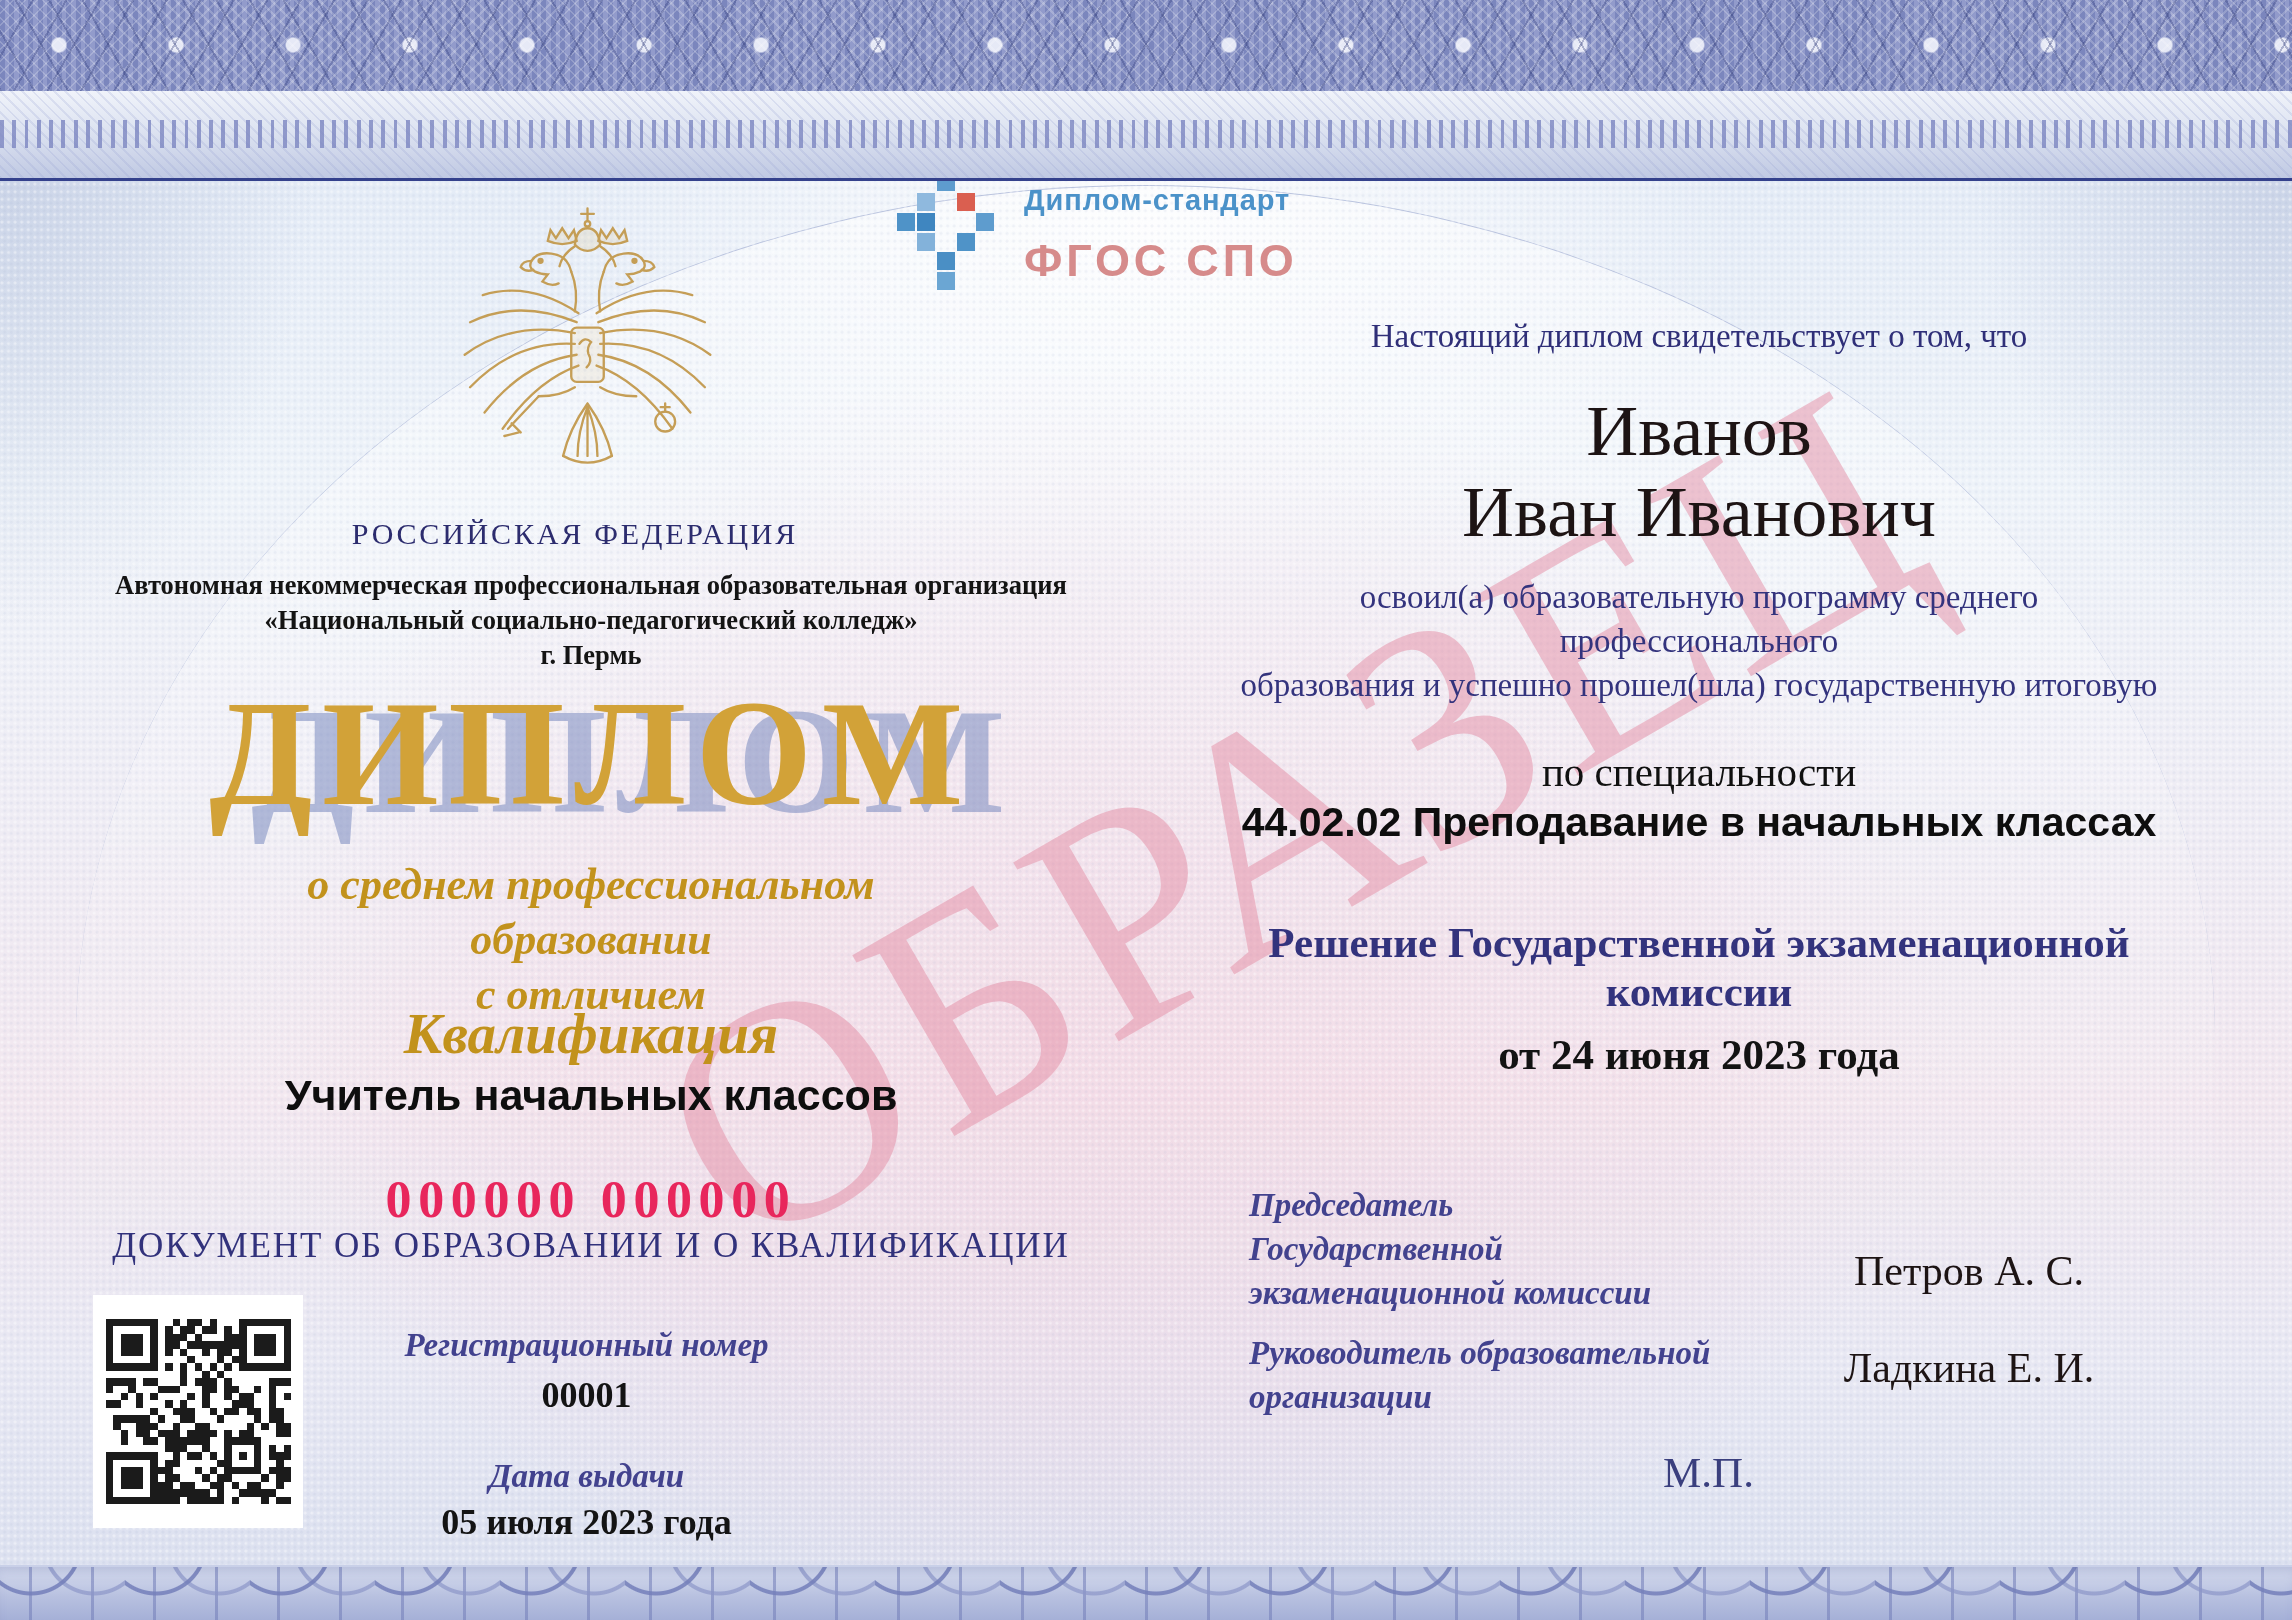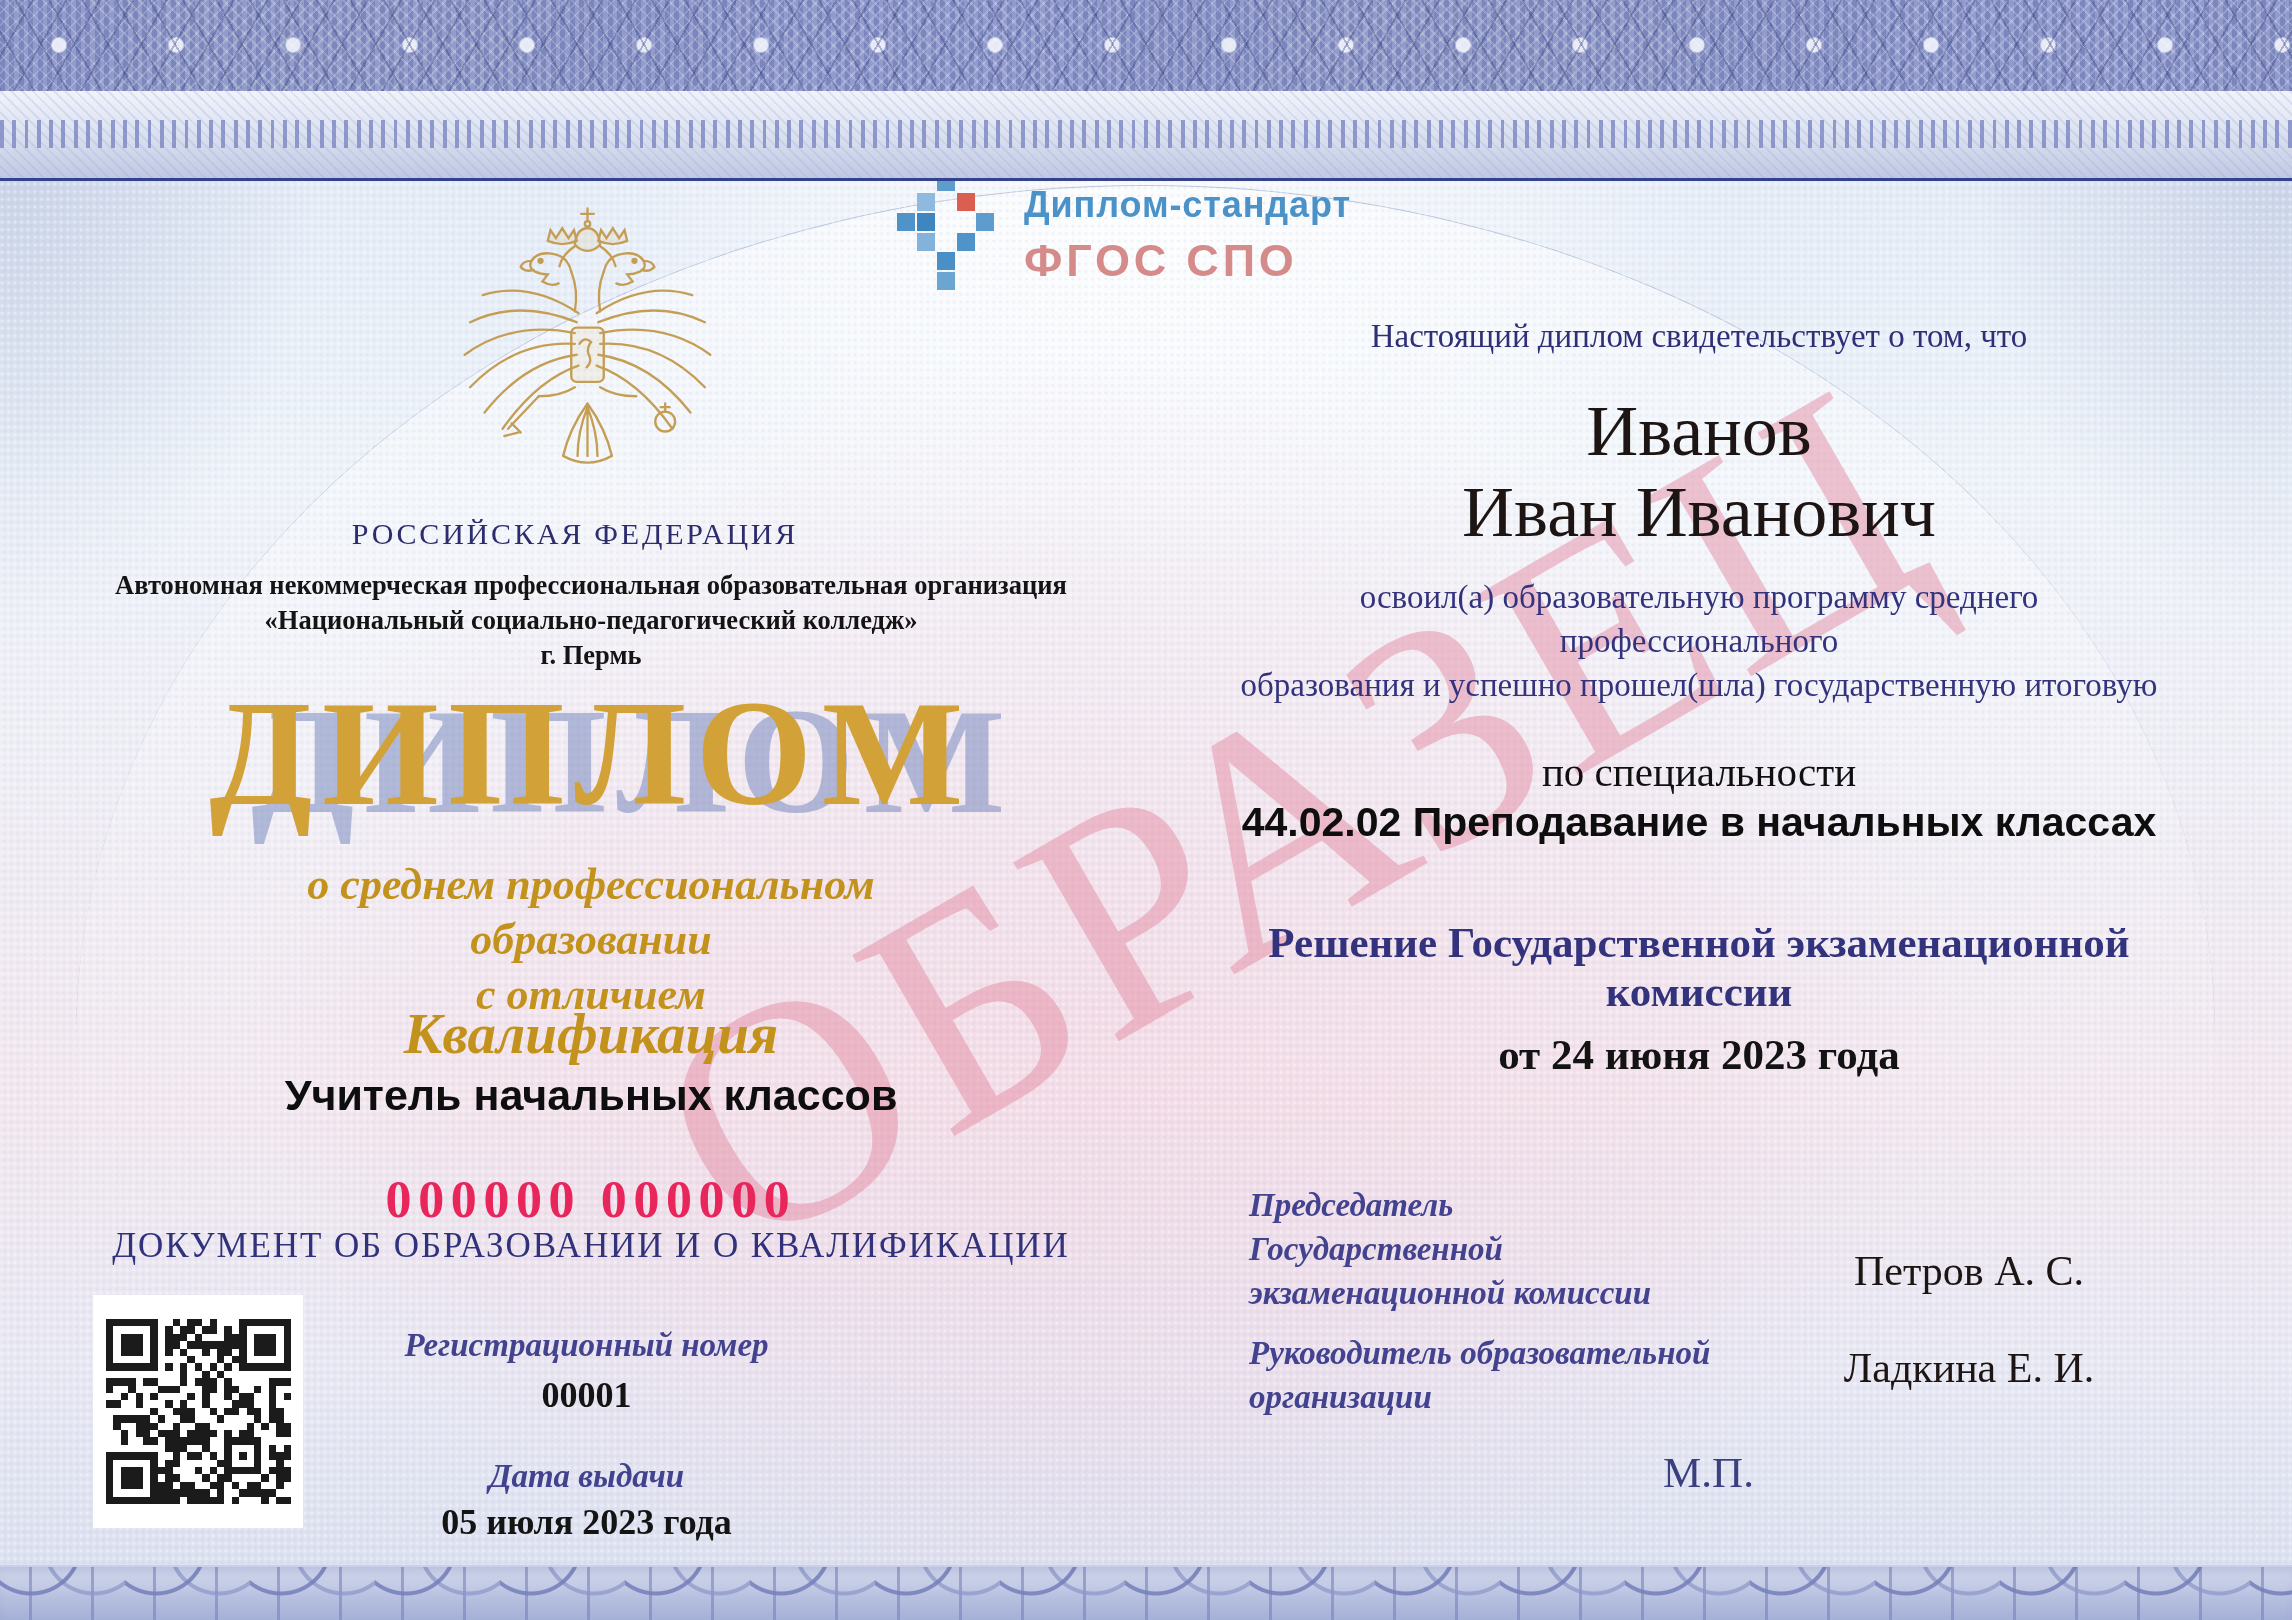--- a/index.html
+++ b/index.html
@@ -76,21 +76,21 @@
   }
 
   .content{position:absolute; inset:0; z-index:4;}
   .abs{position:absolute;}
   .ctr{text-align:center;}
 
   
   .logo-mark{left:897px; top:173px; width:104px; height:125px;}
   .logo-sq{position:absolute; width:18px; height:18px;}
   .logo-title{left:1024px; top:184px; font-family:"Liberation Sans","DejaVu Sans",sans-serif;
-    font-weight:700; font-size:36px; color:#4b92c9; letter-spacing:0.9px;}
+    font-weight:700; font-size:29px; color:#4b92c9; letter-spacing:0.9px;}
   .logo-subtitle{left:1024px; top:235px; font-family:"Liberation Sans","DejaVu Sans",sans-serif;
     font-weight:700; font-size:45px; color:#d68b8b; letter-spacing:3.8px;}
 
   
   .eagle{left:443px; top:189px; width:289px; height:317px;}
   .country{left:31px; top:517px; width:1088px; font-size:30px; font-weight:400; color:#2c2c6e; letter-spacing:2.8px;}
   .org{left:47px; top:568px; width:1088px; font-size:26.5px; font-weight:700; color:#141414; line-height:35px;}
   .diploma-title{
     left:47px; top:659px; width:1088px; font-size:150px; font-weight:700; line-height:189px;
     color:#d2a238; letter-spacing:9.5px;

